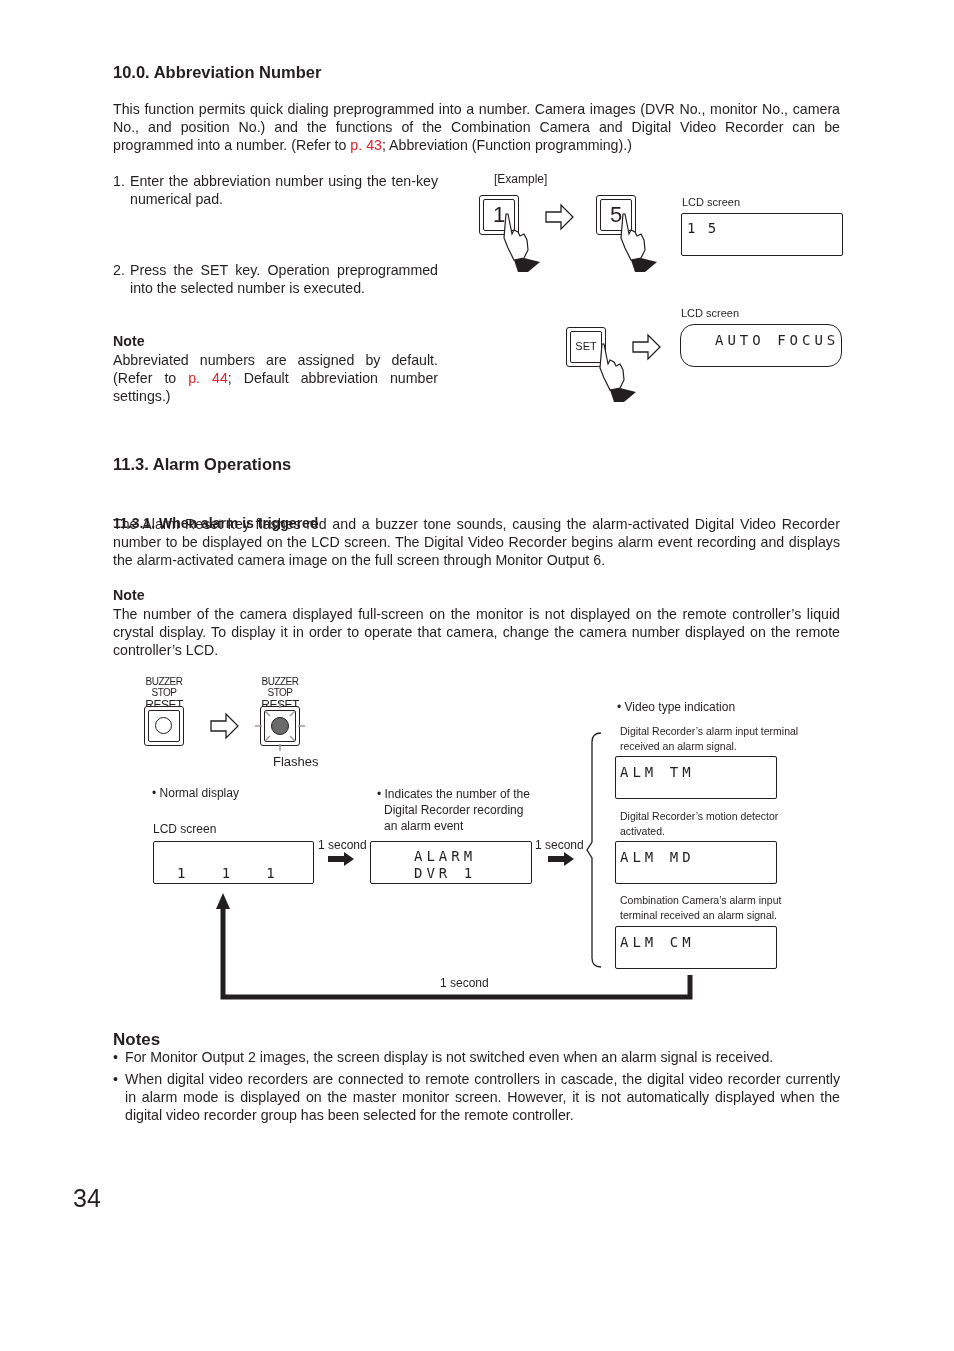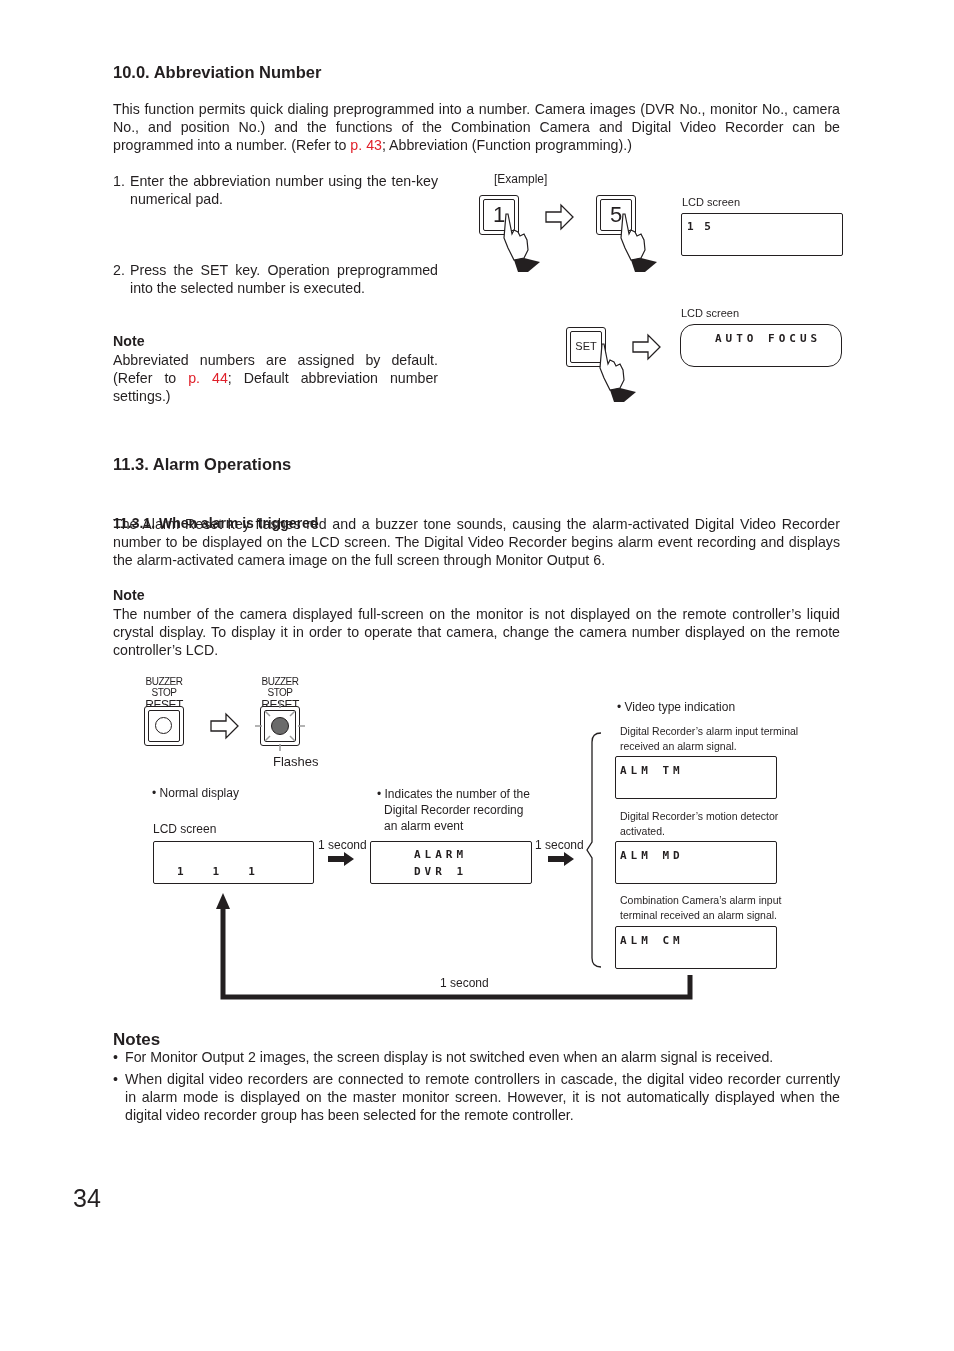--- a/index.html
+++ b/index.html
@@ -5,21 +5,21 @@
   html, body { margin:0; padding:0; background:#fff; }
   body { width:954px; height:1351px; position:relative; font-family:"Liberation Sans", sans-serif; color:#231f20; overflow:hidden; }
   .abs { position:absolute; }
   .h2 { font-weight:bold; font-size:16.5px; }
   .h3 { font-weight:bold; font-size:14px;margin-top:21px; }
   .para { font-size:14.2px; line-height:18px; text-align:justify; }
   .link { color:#e0202a; }
   .small { font-size:12px; }
   .tiny { font-size:11px; }
   .lcd { position:absolute; border:1px solid #231f20; border-radius:2px; background:#fff; }
-  .lcdtxt { position:absolute; font-family:"DejaVu Sans Mono", monospace; font-weight:bold; font-size:11px; letter-spacing:4px; white-space:pre; }
+  .lcdtxt { position:absolute; font-family:"DejaVu Sans Mono", monospace; font-weight:normal; font-size:14px; letter-spacing:4px; white-space:pre; }
   .key { position:absolute; border:1.5px solid #231f20; border-radius:3px; background:#fff; }
   .key .inner { position:absolute; left:3px; top:3px; right:3px; bottom:3px; border:1.2px solid #231f20; border-radius:2px; }
   .bullet-item { position:absolute; font-size:14.2px; line-height:18px; text-align:justify; }
   svg { position:absolute; overflow:visible; }
 </style>
 </head>
 <body>
 
 <div class="abs h2" style="left:113px;top:63px;">10.0. Abbreviation Number</div>
 

